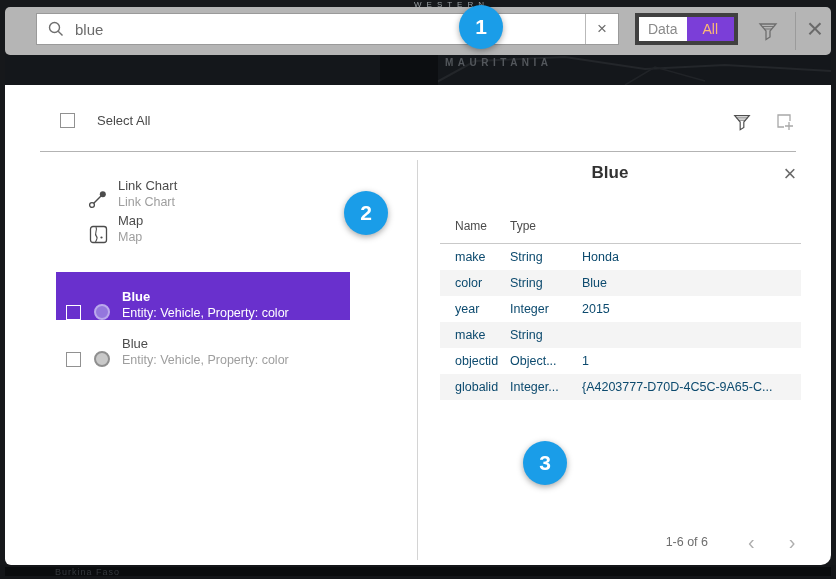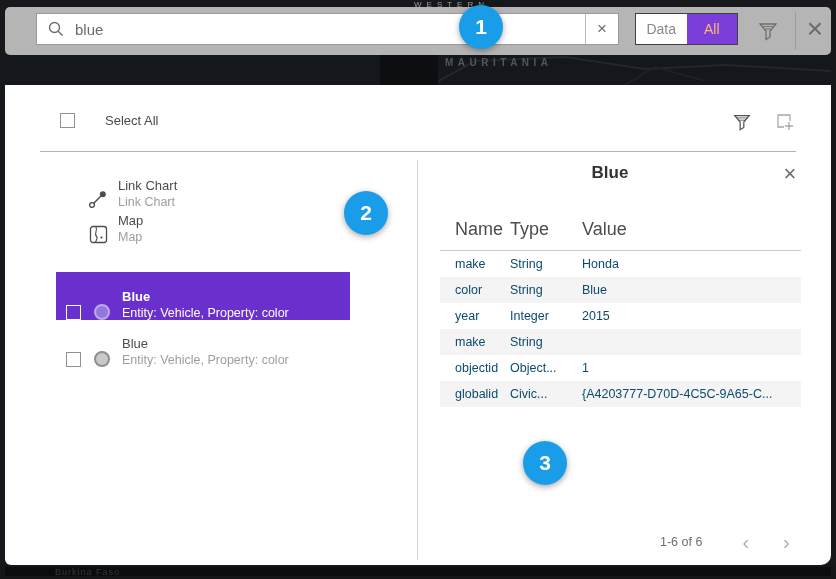--- a/index.html
+++ b/index.html
@@ -23,34 +23,34 @@
   .topbar { left:5px; top:7px; width:826px; height:48px; background:#b5b5b5; border-radius:5px; z-index:3; }
   .search-box { left:31px; top:6px; width:583px; height:32px; background:#fff;
     border:1px solid #9a9a9a; display:flex; align-items:center; }
   .search-icon { width:38px; display:flex; justify-content:center; align-items:center; color:#6e6e6e; }
   .search-input { flex:1; border:none; outline:none; font-size:15px; color:#6b6b6b;
     font-family:"Liberation Sans", sans-serif; background:transparent; }
   .search-divider { width:1px; height:100%; background:#b9b9b9; }
   .clear-btn { width:32px; height:100%; display:flex; align-items:center; justify-content:center;
     color:#6e6e6e; font-size:17px; cursor:pointer; }
   .toggle { left:630px; top:6px; width:103px; height:32px; background:#fff;
-    border:1px solid #404040; display:flex; z-index:4; }
+    border:4px solid #404040; display:flex; z-index:4; }
   .toggle-opt { flex:1; display:flex; align-items:center; justify-content:center;
     font-size:14px; color:#8a8a8a; cursor:pointer; }
   .toggle-opt.active { background:#7B3ED8; color:#fdba74; }
   .topbar-funnel { left:752px; top:13px; width:22px; height:22px; color:#6e6e6e; cursor:pointer; }
   .topbar-divider { left:790px; top:5px; width:1px; height:38px; background:#9b9b9b; }
   .topbar-close { left:794px; top:6px; width:32px; height:32px; display:flex; align-items:center;
     justify-content:center; color:#6a6a6a; font-size:28px; font-weight:300; cursor:pointer; }
 
   
   .panel { left:5px; top:85px; width:826px; height:480px; background:#ffffff;
     border-radius:0 0 10px 6px; z-index:2; }
   .checkbox { width:15px; height:15px; border:1px solid #919191; background:#fff; cursor:pointer; }
-  .select-all-row { left:55px; top:28px; display:flex; align-items:center; gap:30px; }
+  .select-all-row { left:55px; top:28px; display:flex; align-items:center; gap:22px; }
   .select-all-label { font-size:13px; color:#4a4a4a; }
   .panel-funnel { left:727px; top:27px; width:20px; height:20px; color:#4f4f4f; cursor:pointer; }
   .panel-add { left:770px; top:27px; width:20px; height:20px; color:#a8a8a8; cursor:pointer; }
   .panel-top-divider { left:35px; top:66px; width:756px; height:1px; background:#b3b3b3; }
   .v-divider { left:412px; top:75px; width:1px; height:400px; background:#d4d4d4; }
 
   
   .result-row { display:flex; align-items:flex-end; cursor:pointer; }
   .row-linkchart { left:82px; top:93px; }
   .row-map { left:82px; top:128px; }
@@ -65,29 +65,29 @@
   .row-text .subtitle { font-size:12.5px; color:#9e9e9e; margin-top:2px; }
   .row-blue-sel .row-text .title { color:#fff; font-weight:bold; }
   .row-blue-sel .row-text .subtitle { color:#fff; }
 
   
   .detail-title { left:440px; top:78px; width:330px; text-align:center; font-size:17px;
     font-weight:600; color:#323232; }
   .detail-close { left:772px; top:76px; width:26px; height:26px; display:flex; align-items:center;
     justify-content:center; color:#6a6a6a; font-size:22px; font-weight:300; cursor:pointer; }
   .detail-table { left:435px; top:128px; width:361px; }
-  .dt-header { display:flex; font-size:18px; color:#4c4c4c; padding:6px 0 10px 0; }
+  .dt-header { display:flex; font-size:12px; color:#4c4c4c; padding:6px 0 10px 0; }
   .dt-header > div:nth-child(1), .dt-row > div:nth-child(1) { width:70px; padding-left:15px; }
   .dt-header > div:nth-child(2), .dt-row > div:nth-child(2) { width:72px; }
   .dt-header > div:nth-child(3), .dt-row > div:nth-child(3) { flex:1; overflow:hidden; white-space:nowrap; }
   .dt-divider { height:1px; background:#c9c9c9; }
   .dt-row { display:flex; align-items:center; height:26px; font-size:12.5px; color:#0c4a6e; }
   .dt-row.alt { background:#f4f4f4; }
   .pagination { left:560px; top:450px; width:236px; display:flex; align-items:center;
-    justify-content:flex-start; gap:34px; }
+    justify-content:center; gap:34px; }
   .page-label { font-size:12.5px; color:#6e6e6e; margin-left:95px; margin-right:6px; }
   .page-chev { font-size:20px; color:#aeaeae; cursor:pointer; line-height:14px; }
 
   
   .callout { width:44px; height:44px; border-radius:50%; background:#1A9DE8; color:#fff;
     font-size:21px; font-weight:bold; display:flex; align-items:center; justify-content:center;
     box-shadow:0 2px 6px rgba(0,0,0,0.35); z-index:6; }
   .callout-1 { left:459px; top:5px; }
   .callout-2 { left:344px; top:191px; }
   .callout-3 { left:523px; top:441px; }
@@ -214,21 +214,20 @@
       </span>
     </div>
 
     <div class="abs detail-title">Blue</div>
     <span class="abs detail-close">×</span>
 
     <div class="abs detail-table">
       <div class="dt-header">
         <div>Name</div>
         <div>Type</div>
-        <div>Value</div>
       </div>
       <div class="dt-divider"></div>
 
       <div class="dt-row">
         <div>make</div>
         <div>String</div>
         <div>Honda</div>
       </div>
       <div class="dt-row alt">
         <div>color</div>
@@ -244,21 +243,21 @@
         <div>make</div>
         <div>String</div>
       </div>
       <div class="dt-row">
         <div>objectid</div>
         <div>Object...</div>
         <div>1</div>
       </div>
       <div class="dt-row alt">
         <div>globalid</div>
-        <div>Civic...</div>
+        <div>Integer...</div>
         <div>{A4203777-D70D-4C5C-9A65-C...</div>
       </div>
     </div>
 
     <div class="abs pagination">
       <span class="page-label">1-6 of 6</span>
       <span class="page-chev">‹</span>
       <span class="page-chev">›</span>
     </div>
   </div>

